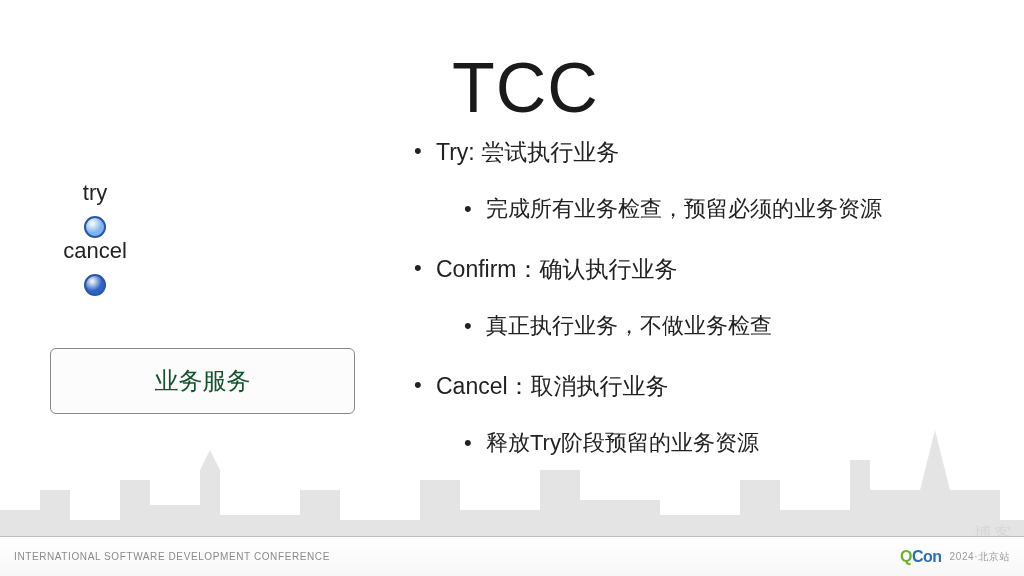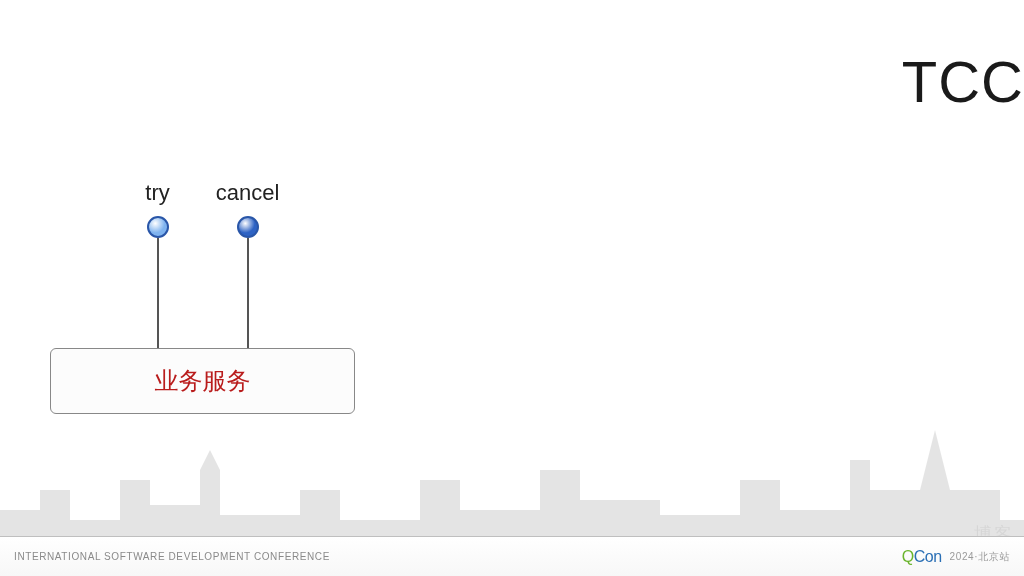--- a/index.html
+++ b/index.html
@@ -1,35 +1,35 @@
 <!DOCTYPE html>
 <html><head>
 <meta charset="utf-8">
 <style>
   * { margin: 0; padding: 0; box-sizing: border-box; }
   html, body { width: 1024px; height: 576px; font-family: "Helvetica Neue", Arial, "PingFang SC", "Microsoft YaHei", sans-serif; background: #ffffff; }
   .slide { position: relative; width: 1024px; height: 576px; overflow: hidden; }
-  .title { position: absolute; top: 48px; left: 0; right: 0; text-align: right; font-size: 58px; font-weight: 400; color: #1a1a1a; letter-spacing: 1px; padding-left: 27px; }
+  .title { position: absolute; top: 48px; left: 0; right: 0; text-align: center; font-size: 70px; font-weight: 400; color: #1a1a1a; letter-spacing: 1px; padding-left: 27px; }
   .diagram { position: absolute; left: 50px; top: 180px; width: 305px; height: 250px; }
-  .stems { position: absolute; left: 0; top: 0; width: 100%; height: 175px; display: flex; justify-content: center; }
+  .stems { position: absolute; left: 0; top: 0; width: 100%; height: 175px; display: flex; justify-content: flex-start; flex-direction: column; }
   .stem { display: flex; flex-direction: column; align-items: center; width: 90px; }
   .stem-label { font-size: 22px; color: #222; margin-bottom: 10px; }
   .circle { width: 22px; height: 22px; border-radius: 50%; border: 2px solid #2956a8; background: radial-gradient(circle at 35% 30%, #ffffff 0%, var(--fill) 55%); }
   .line { width: 2px; flex: 1; background: #555; margin-top: 0; height: 112px; }
-  .box { position: absolute; left: 0; top: 168px; width: 305px; height: 66px; border: 1.5px solid #888; border-radius: 6px; background: #fcfcfc; display: flex; align-items: center; justify-content: center; font-size: 24px; color: #b91c1c; }
+  .box { position: absolute; left: 0; top: 168px; width: 305px; height: 66px; border: 1.5px solid #888; border-radius: 6px; background: #fcfcfc; display: flex; align-items: center; justify-content: center; font-size: 24px; color: #14532d; }
   .content { position: absolute; left: 410px; top: 136px; width: 590px; }
   .bullets { list-style: none; }
   .bullets > li { position: relative; font-size: 23px; color: #222; line-height: 1.4; margin-bottom: 28px; padding-left: 26px; }
   .bullets > li::before { content: "•"; position: absolute; left: 4px; top: 0; font-size: 22px; }
   .bullets .sub { margin-left: 24px; margin-top: 26px; }
   .bullets .sub > li { position: relative; font-size: 22px; color: #222; padding-left: 26px; list-style: none; margin-bottom: 26px; }
   .bullets .sub > li::before { content: "•"; position: absolute; left: 4px; top: 0; }
   .footer { position: absolute; bottom: 0; left: 0; right: 0; height: 40px; border-top: 1px solid #bfbfbf; display: flex; align-items: center; padding: 0 14px; font-size: 10px; color: #8a8a8a; letter-spacing: 0.6px; background: linear-gradient(#fff, #f7f7f7); justify-content: space-between; }
   .footer-right { display: flex; align-items: center; gap: 8px; color: #9a9a9a; }
-  .qcon { font-size: 16px; font-weight: 400; letter-spacing: -0.5px; }
+  .qcon { font-size: 16px; font-weight: 700; letter-spacing: -0.5px; }
   .qcon .q { color: #6ab42d; }
   .qcon .con { color: #2a6fb5; }
   .watermark { position: absolute; right: 10px; bottom: 30px; font-size: 18px; color: rgba(0,0,0,0.06); font-weight: 500; letter-spacing: 2px; pointer-events: none; }
   .skyline { position: absolute; left: 0; right: 0; bottom: 26px; height: 130px; pointer-events: none; opacity: 0.10; }
 </style>
 </head>
 <body>
 
 <div class="slide">
 
@@ -44,20 +44,42 @@
       </div>
       <div class="stem">
         <div class="stem-label">cancel</div>
         <div class="circle" style="--fill:#2e63c4"></div>
         <div class="line"></div>
       </div>
     </div>
     <div class="box">业务服务</div>
   </div>
 
+  <div class="content">
+    <ul class="bullets">
+      <li>
+        <span>Try: 尝试执行业务</span>
+        <ul class="sub">
+          <li>完成所有业务检查，预留必须的业务资源</li>
+        </ul>
+      </li>
+      <li>
+        <span>Confirm：确认执行业务</span>
+        <ul class="sub">
+          <li>真正执行业务，不做业务检查</li>
+        </ul>
+      </li>
+      <li>
+        <span>Cancel：取消执行业务</span>
+        <ul class="sub">
+          <li>释放Try阶段预留的业务资源</li>
+        </ul>
+      </li>
+    </ul>
+  </div>
 
   <svg class="skyline" viewBox="0 0 1024 130" preserveAspectRatio="none">
     <path d="M0,130 L0,90 L40,90 L40,70 L70,70 L70,100 L120,100 L120,60 L150,60 L150,85 L200,85 L200,50 L210,30 L220,50 L220,95 L300,95 L300,70 L340,70 L340,100 L420,100 L420,60 L460,60 L460,90 L540,90 L540,50 L580,50 L580,80 L660,80 L660,95 L740,95 L740,60 L780,60 L780,90 L850,90 L850,40 L870,40 L870,70 L920,70 L935,10 L950,70 L1000,70 L1000,100 L1024,100 L1024,130 Z" fill="#000"></path>
   </svg>
 
   <div class="watermark">博客</div>
 
   <div class="footer">
     <span>INTERNATIONAL SOFTWARE DEVELOPMENT CONFERENCE</span>
     <span class="footer-right">

